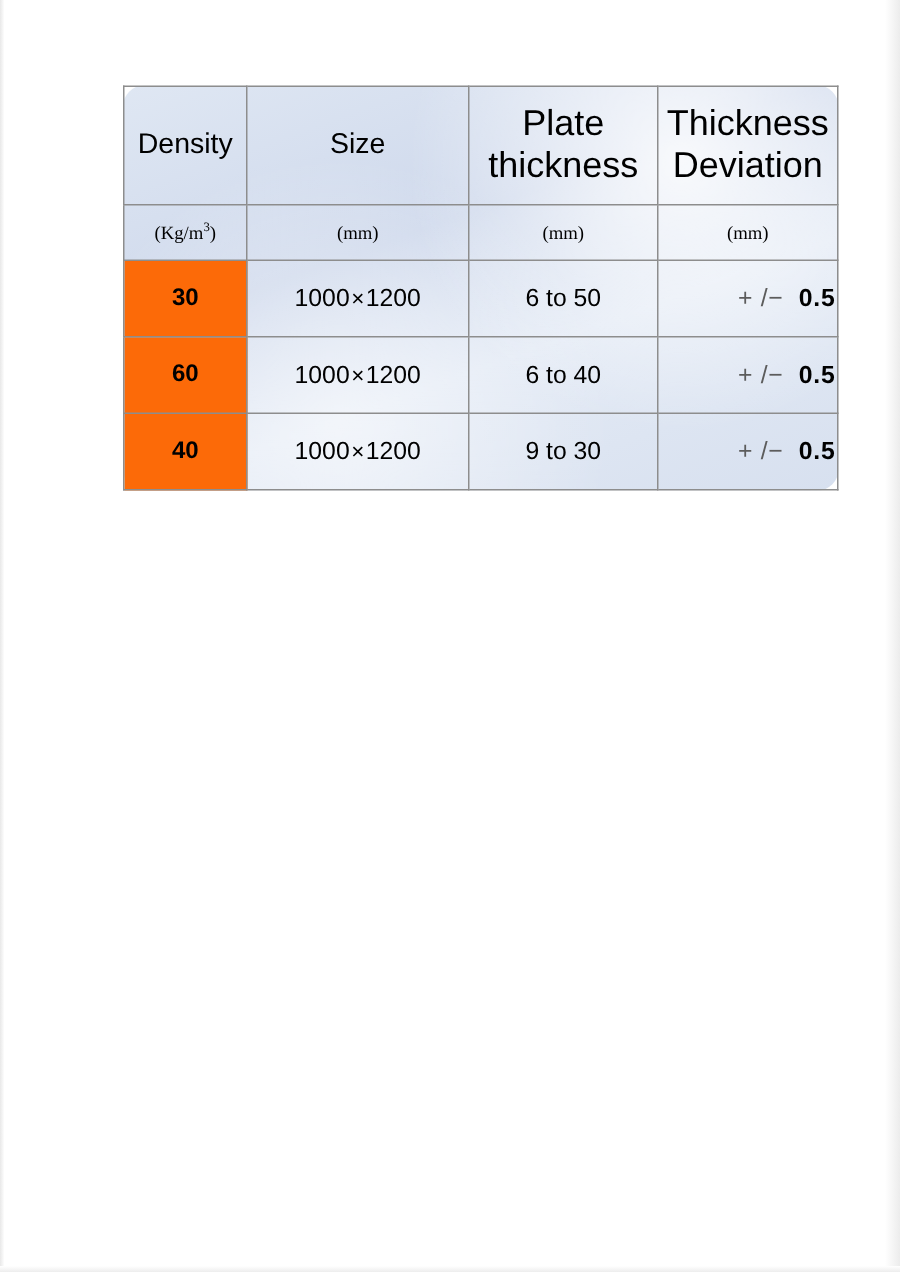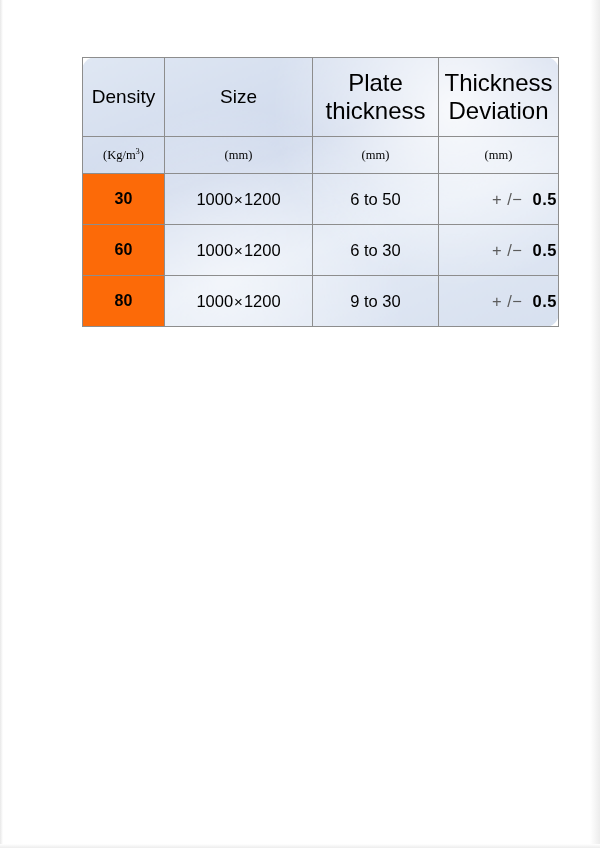--- a/index.html
+++ b/index.html
@@ -155,25 +155,25 @@
       <tr class="body-row">
         <td class="density-cell">30</td>
         <td><span>1000</span><span class="times">×</span><span>1200</span></td>
         <td>6 to 50</td>
         <td class="thick-cell"><span class="dim">+ /−</span>&nbsp;&nbsp;<span>0.5</span></td>
       </tr>
 
       <tr class="body-row">
         <td class="density-cell">60</td>
         <td><span>1000</span><span class="times">×</span><span>1200</span></td>
-        <td>6 to 30</td>
+        <td>6 to 40</td>
         <td class="thick-cell"><span class="dim">+ /−</span>&nbsp;&nbsp;<span>0.5</span></td>
       </tr>
 
       <tr class="body-row">
-        <td class="density-cell">80</td>
+        <td class="density-cell">40</td>
         <td><span>1000</span><span class="times">×</span><span>1200</span></td>
         <td>9 to 30</td>
         <td class="thick-cell"><span class="dim">+ /−</span>&nbsp;&nbsp;<span>0.5</span></td>
       </tr>
     </tbody>
   </table>
 </div>
 
 </body></html>

